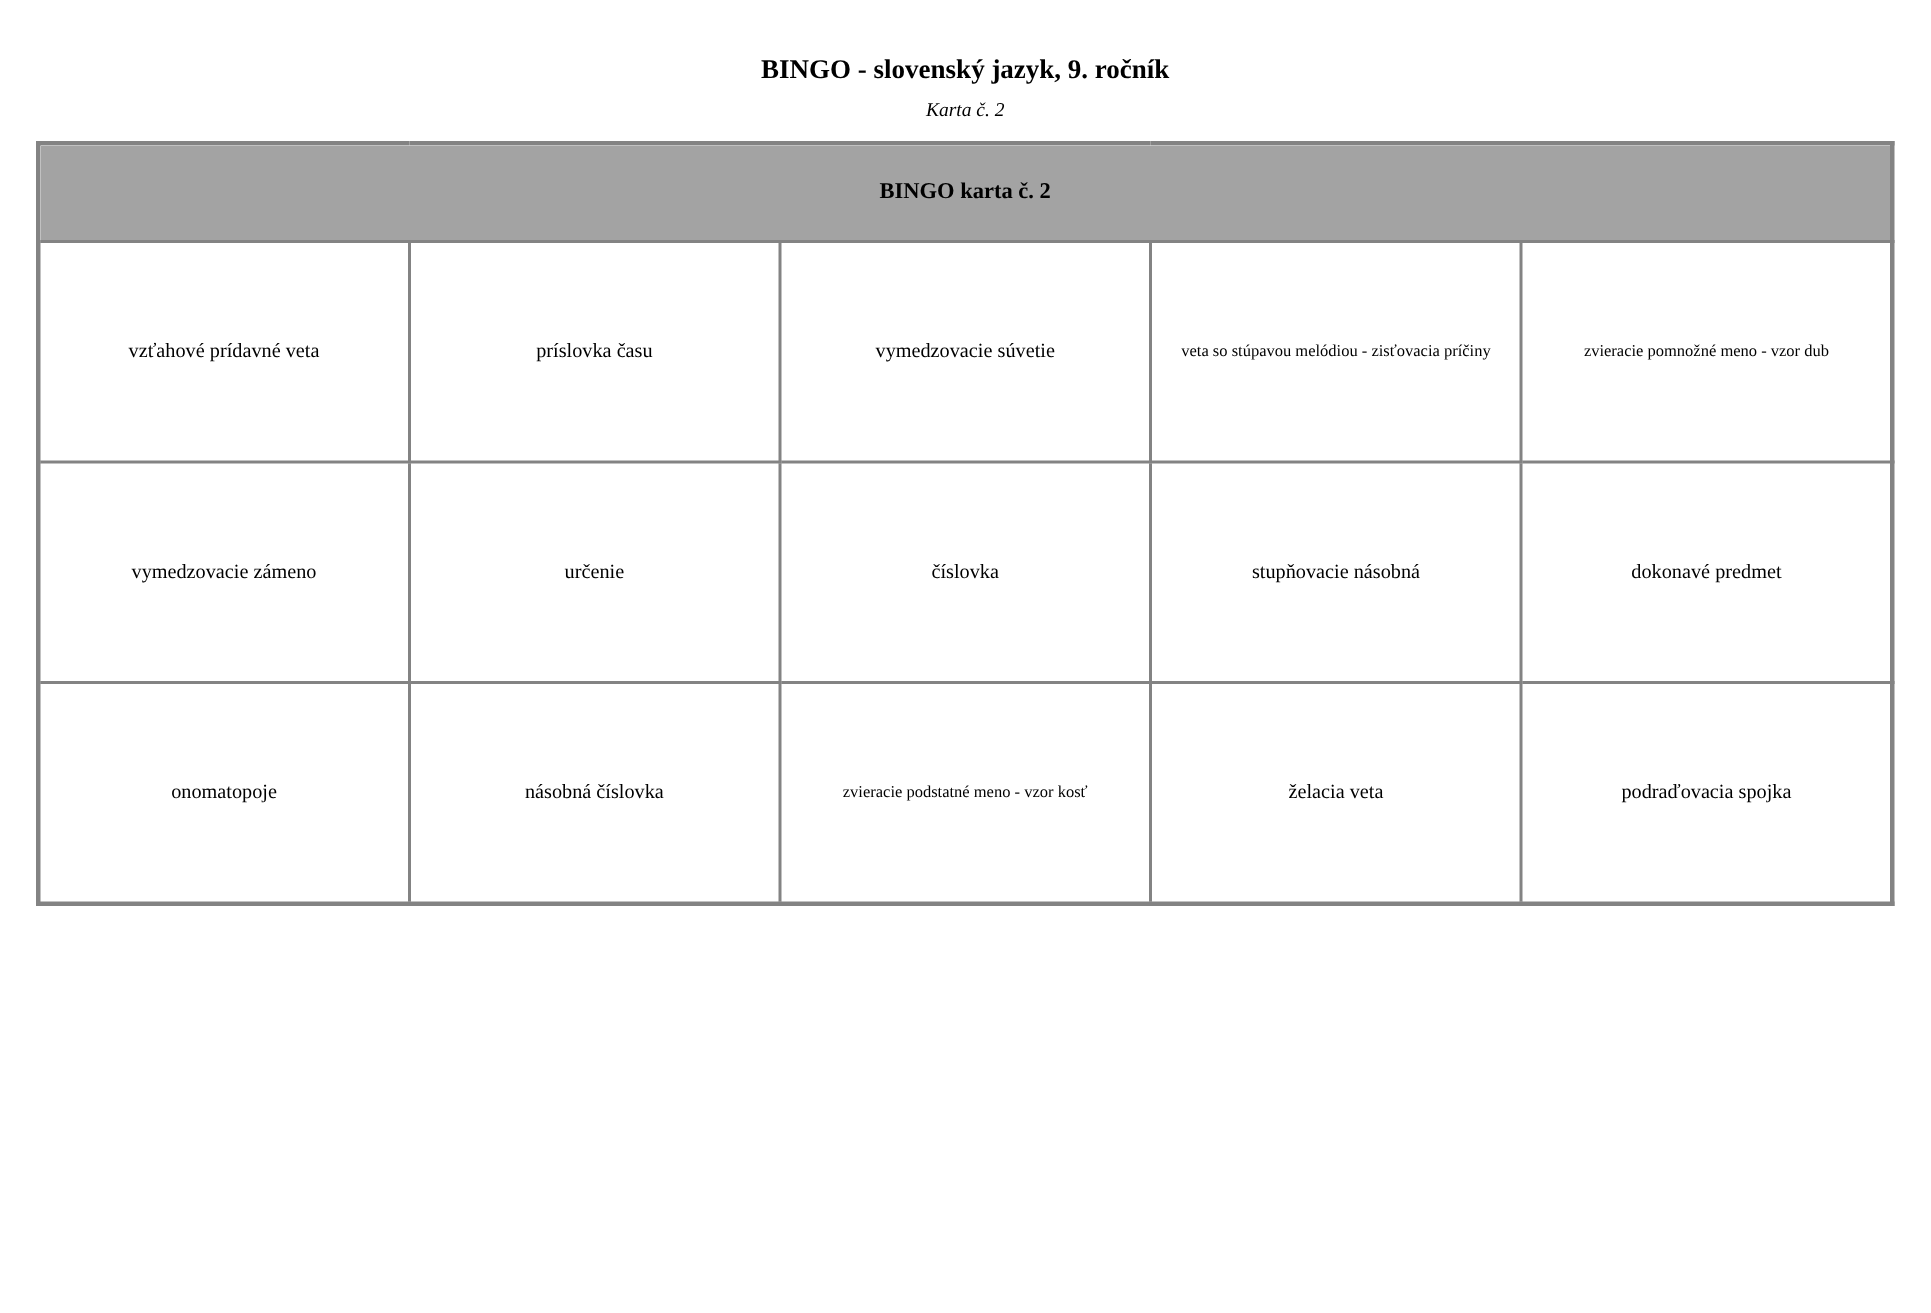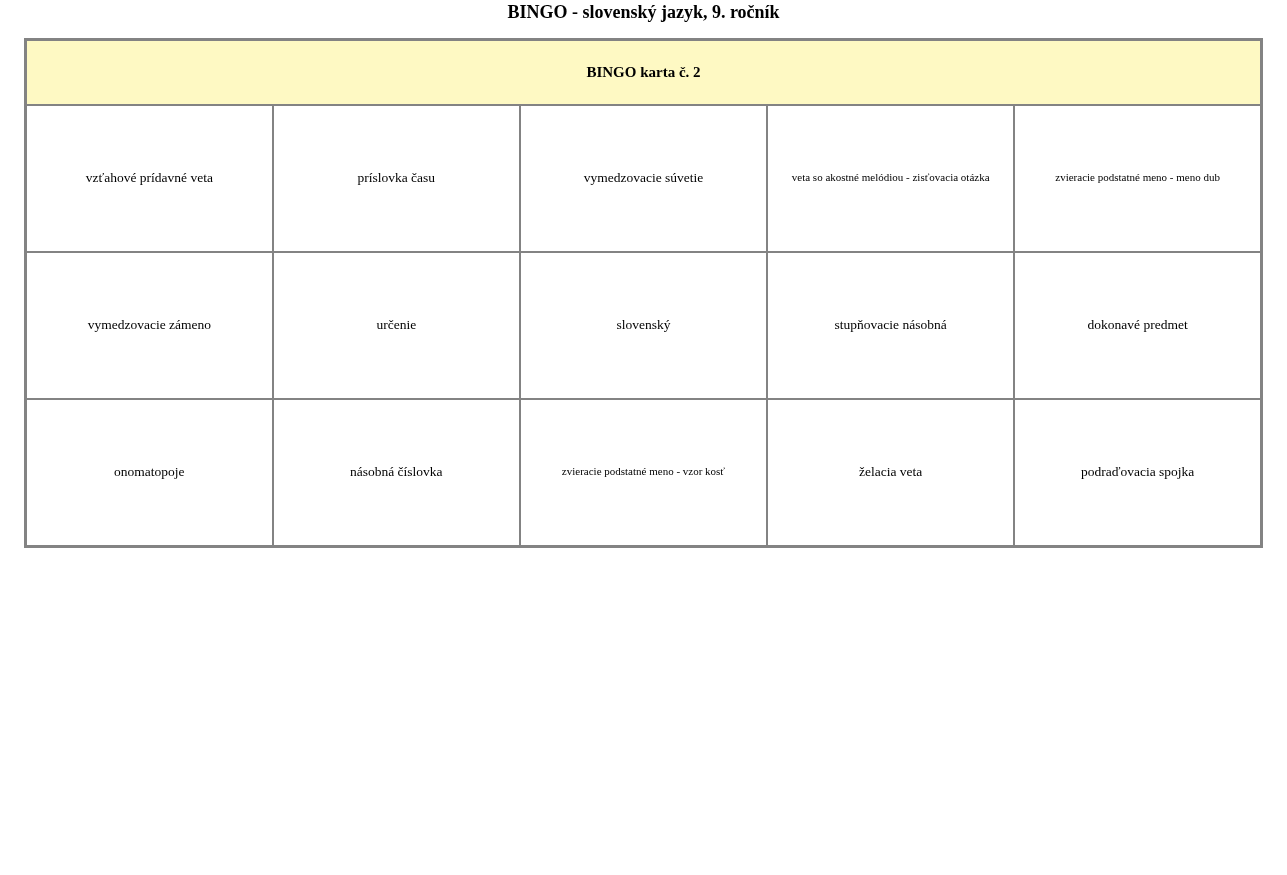--- a/index.html
+++ b/index.html
@@ -9,21 +9,21 @@
     width: 1287px;
     height: 875px;
     font-family: "Liberation Serif", "DejaVu Serif", serif;
     color: #000000;
   }
   .doc-title {
     text-align: center;
     font-weight: bold;
     font-size: 18px;
     margin: 0;
-    padding-top: 2px;
+    padding-top: 36px;
     line-height: 1.2;
   }
   .doc-subtitle {
     text-align: center;
     font-style: italic;
     font-size: 13px;
     margin: 0;
     padding-top: 8px;
     line-height: 1.1;
   }
@@ -56,46 +56,47 @@
   table.bingo td.small {
     font-size: 11px;
   }
   col { width: 20%; }
 </style>
 </head>
 <body>
 
 <div>
   <h1 class="doc-title">BINGO - slovenský jazyk, 9. ročník</h1>
+  <div class="doc-subtitle">Karta č. 2</div>
 
   <table class="bingo">
     <colgroup>
       <col>
         <col>
         <col>
         <col>
         <col>
     </colgroup>
     <thead>
       <tr>
-        <th class="card-header" colspan="5" style="background: #fef9c3;">BINGO karta č. 2</th>
+        <th class="card-header" colspan="5" style="background: #a3a3a3;">BINGO karta č. 2</th>
       </tr>
     </thead>
     <tbody>
         <tr>
           <td>vzťahové prídavné veta</td>
           <td>príslovka času</td>
           <td>vymedzovacie súvetie</td>
-          <td class="small">veta so akostné melódiou - zisťovacia otázka</td>
-          <td class="small">zvieracie podstatné meno - meno dub</td>
+          <td class="small">veta so stúpavou melódiou - zisťovacia príčiny</td>
+          <td class="small">zvieracie pomnožné meno - vzor dub</td>
         </tr>
         <tr>
           <td>vymedzovacie zámeno</td>
           <td>určenie</td>
-          <td>slovenský</td>
+          <td>číslovka</td>
           <td>stupňovacie násobná</td>
           <td>dokonavé predmet</td>
         </tr>
         <tr>
           <td>onomatopoje</td>
           <td>násobná číslovka</td>
           <td class="small">zvieracie podstatné meno - vzor kosť</td>
           <td>želacia veta</td>
           <td>podraďovacia spojka</td>
         </tr>

